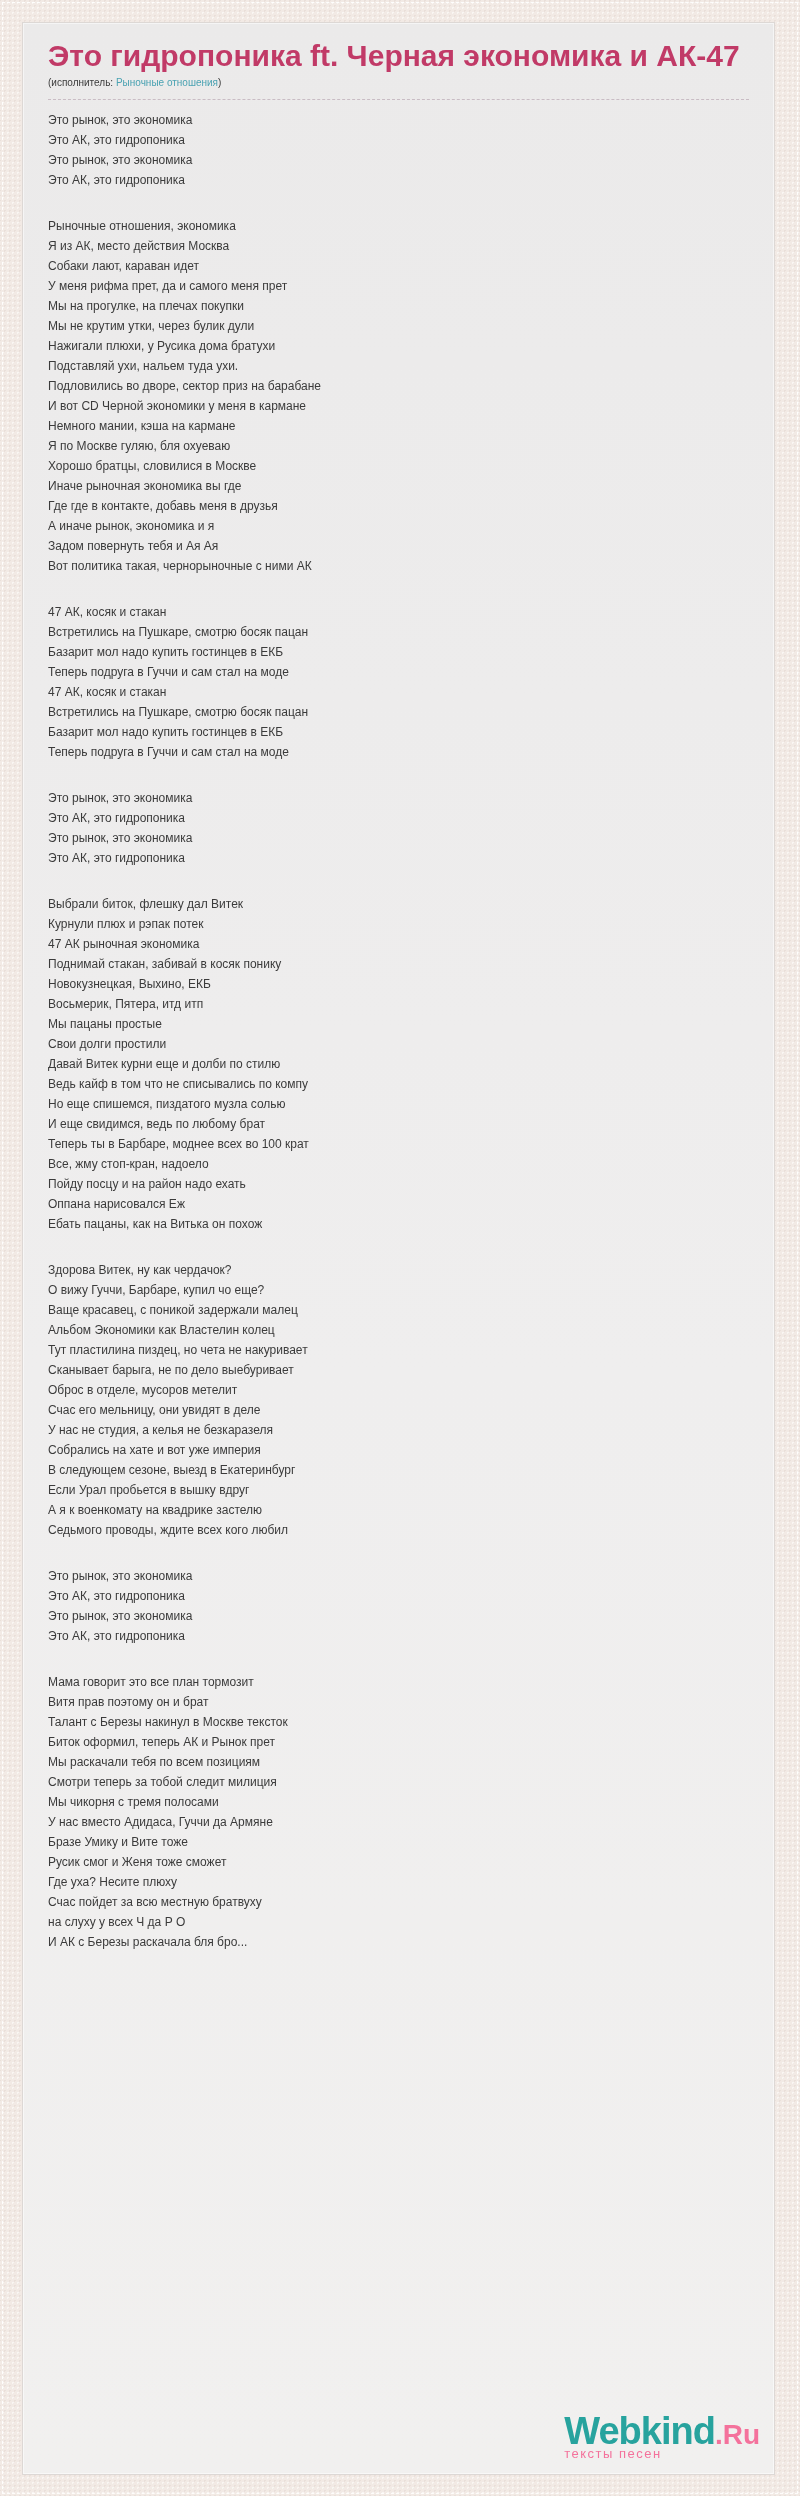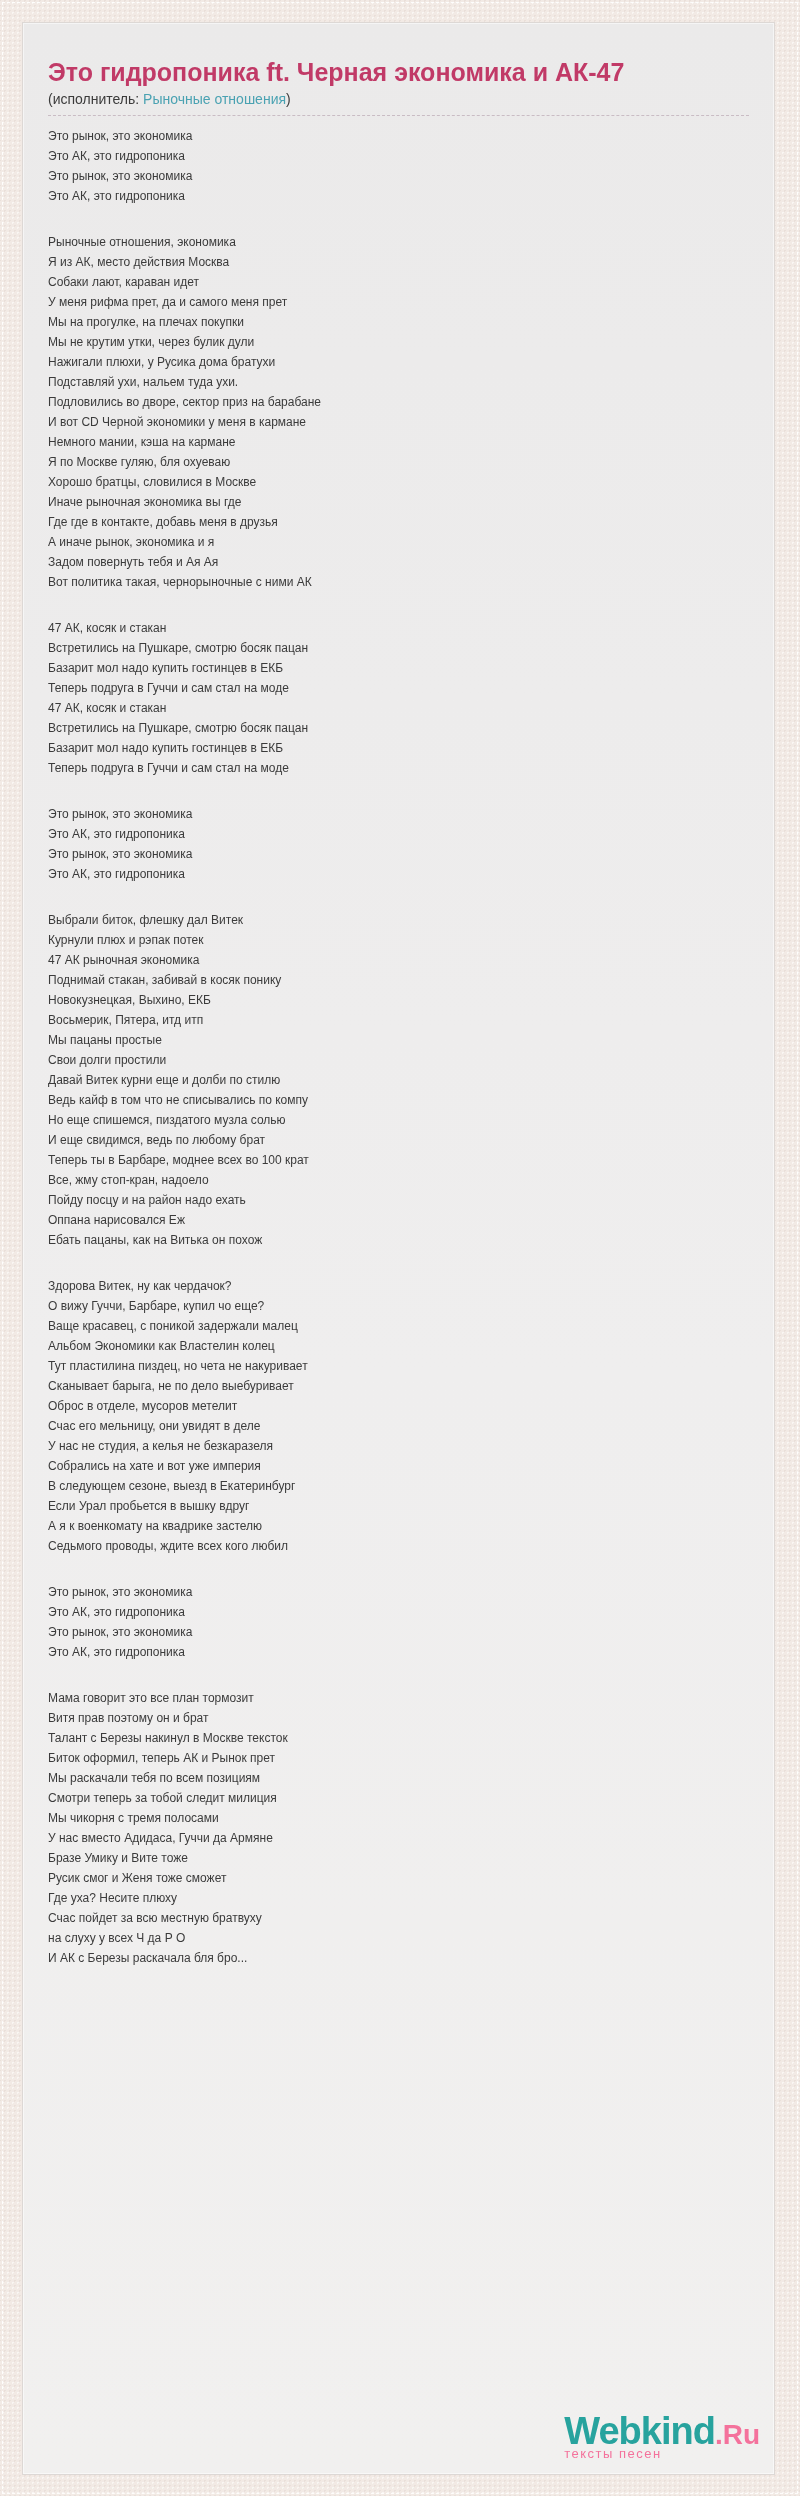--- a/index.html
+++ b/index.html
@@ -20,26 +20,26 @@
   }
   .card {
     position:absolute; left:22px; top:22px;
     width:753px; height:2453px; box-sizing:border-box;
     background:linear-gradient(180deg, #ebeaea 0%, #efeeee 55%, #f1f0ef 100%);
     border:1px solid #ddd8d5;
     box-shadow:0 0 0 1px rgba(255,255,255,.5) inset;
     padding:18px 25px 0 25px;
   }
   h1.title {
-    margin:16px 0 4px 0;
-    font-size:25px; line-height:30px; font-weight:bold;
+    margin:0 0 4px 0;
+    font-size:30px; line-height:30px; font-weight:bold;
     color:#c13a67; letter-spacing:0;
   }
   .artist-line {
-    font-size:14px; line-height:16px; color:#3b3b3b;
+    font-size:10px; line-height:16px; color:#3b3b3b;
     padding-bottom:8px;
     border-bottom:1px dashed #c9bcc4;
   }
   .artist-line a {
     color:#4aa2b2; text-decoration:none; cursor:pointer;
   }
   .lyrics {
     margin-top:10px;
     font-size:12px; line-height:20px; color:#3b3b3b;
   }

